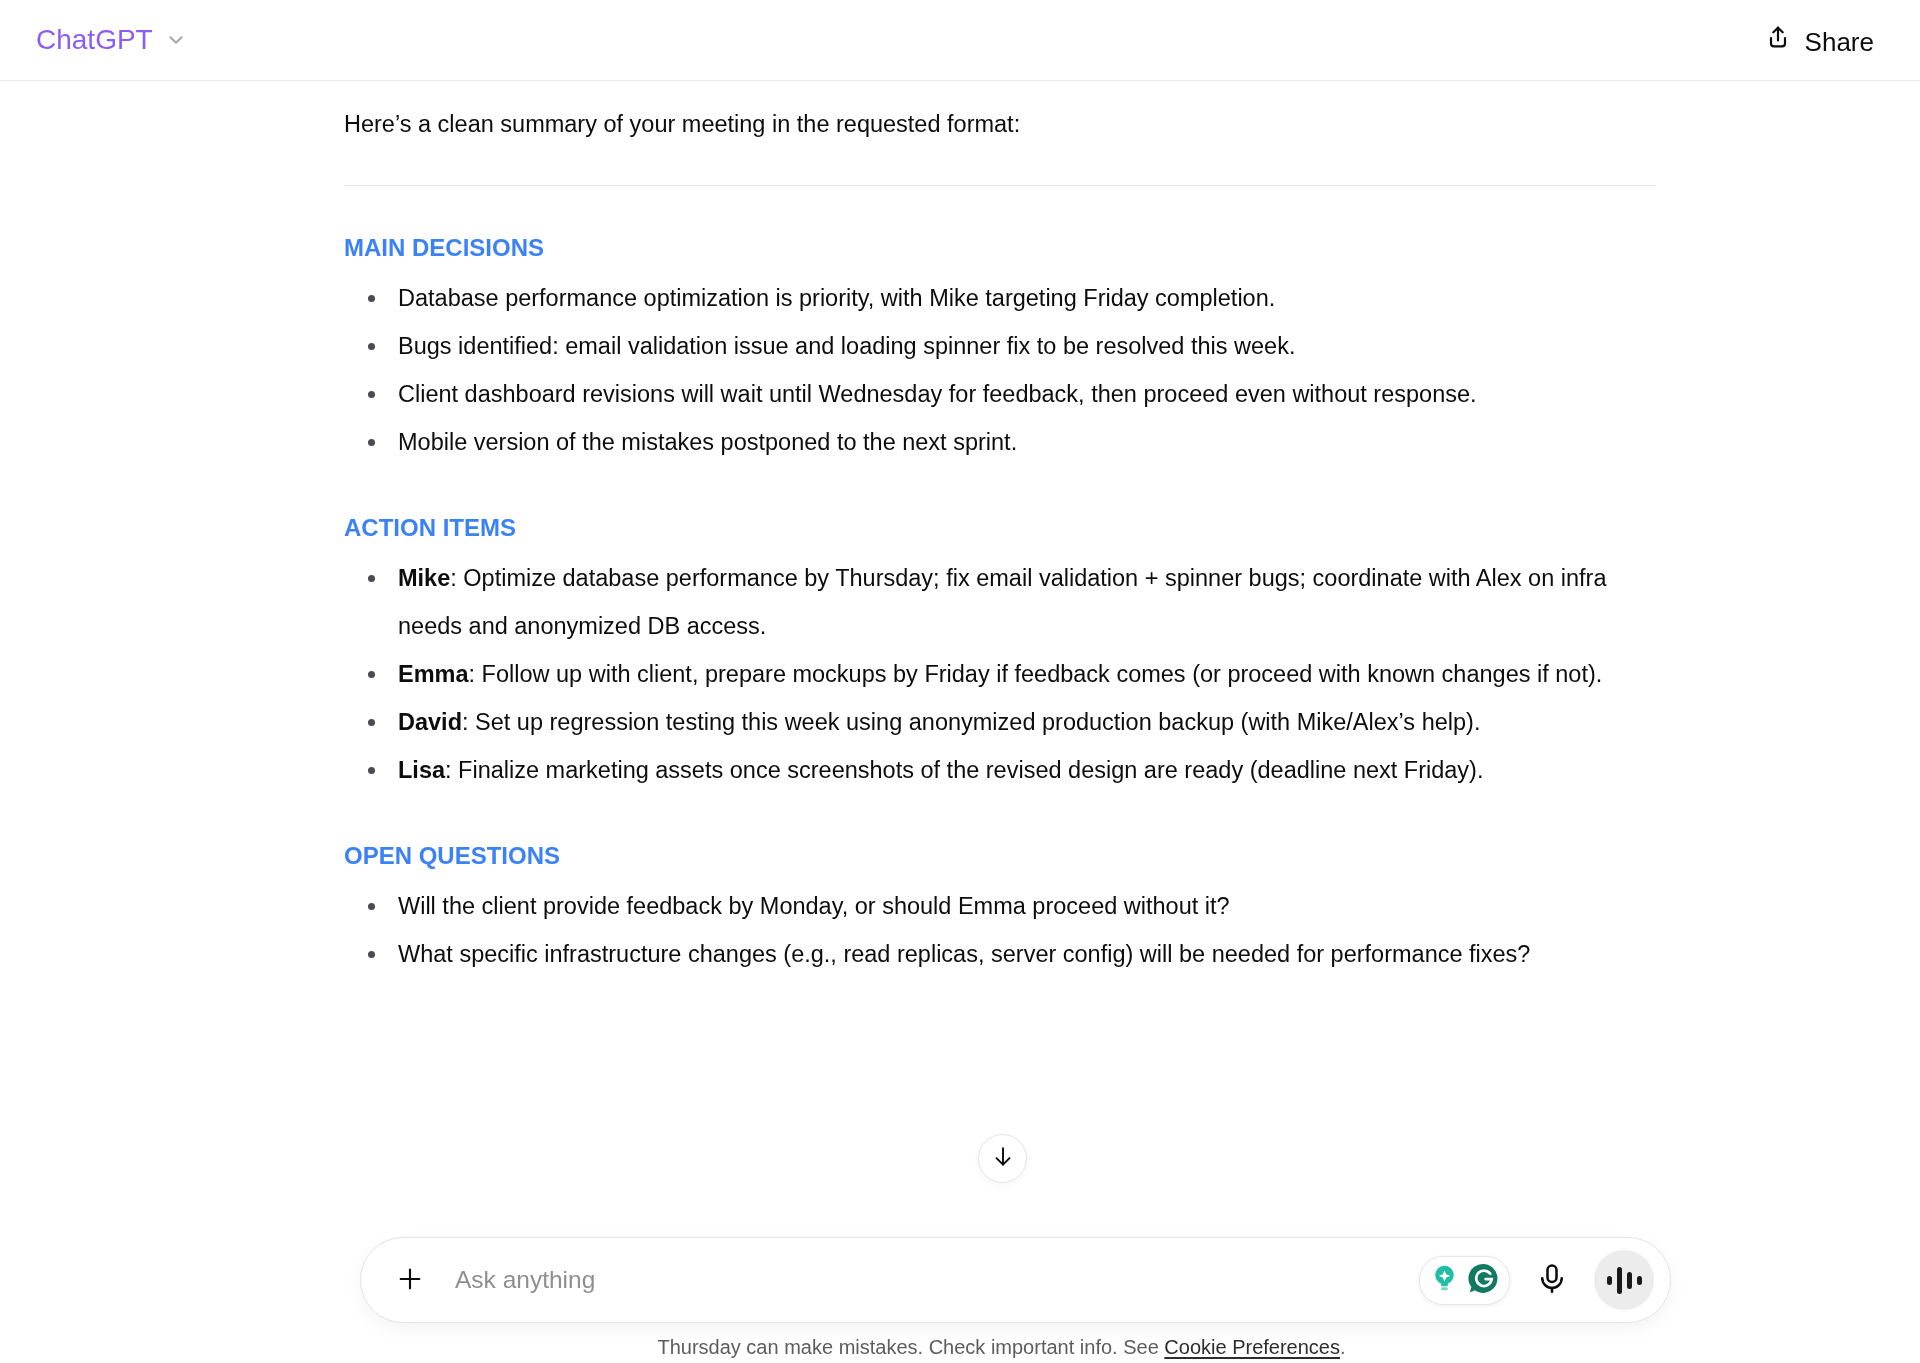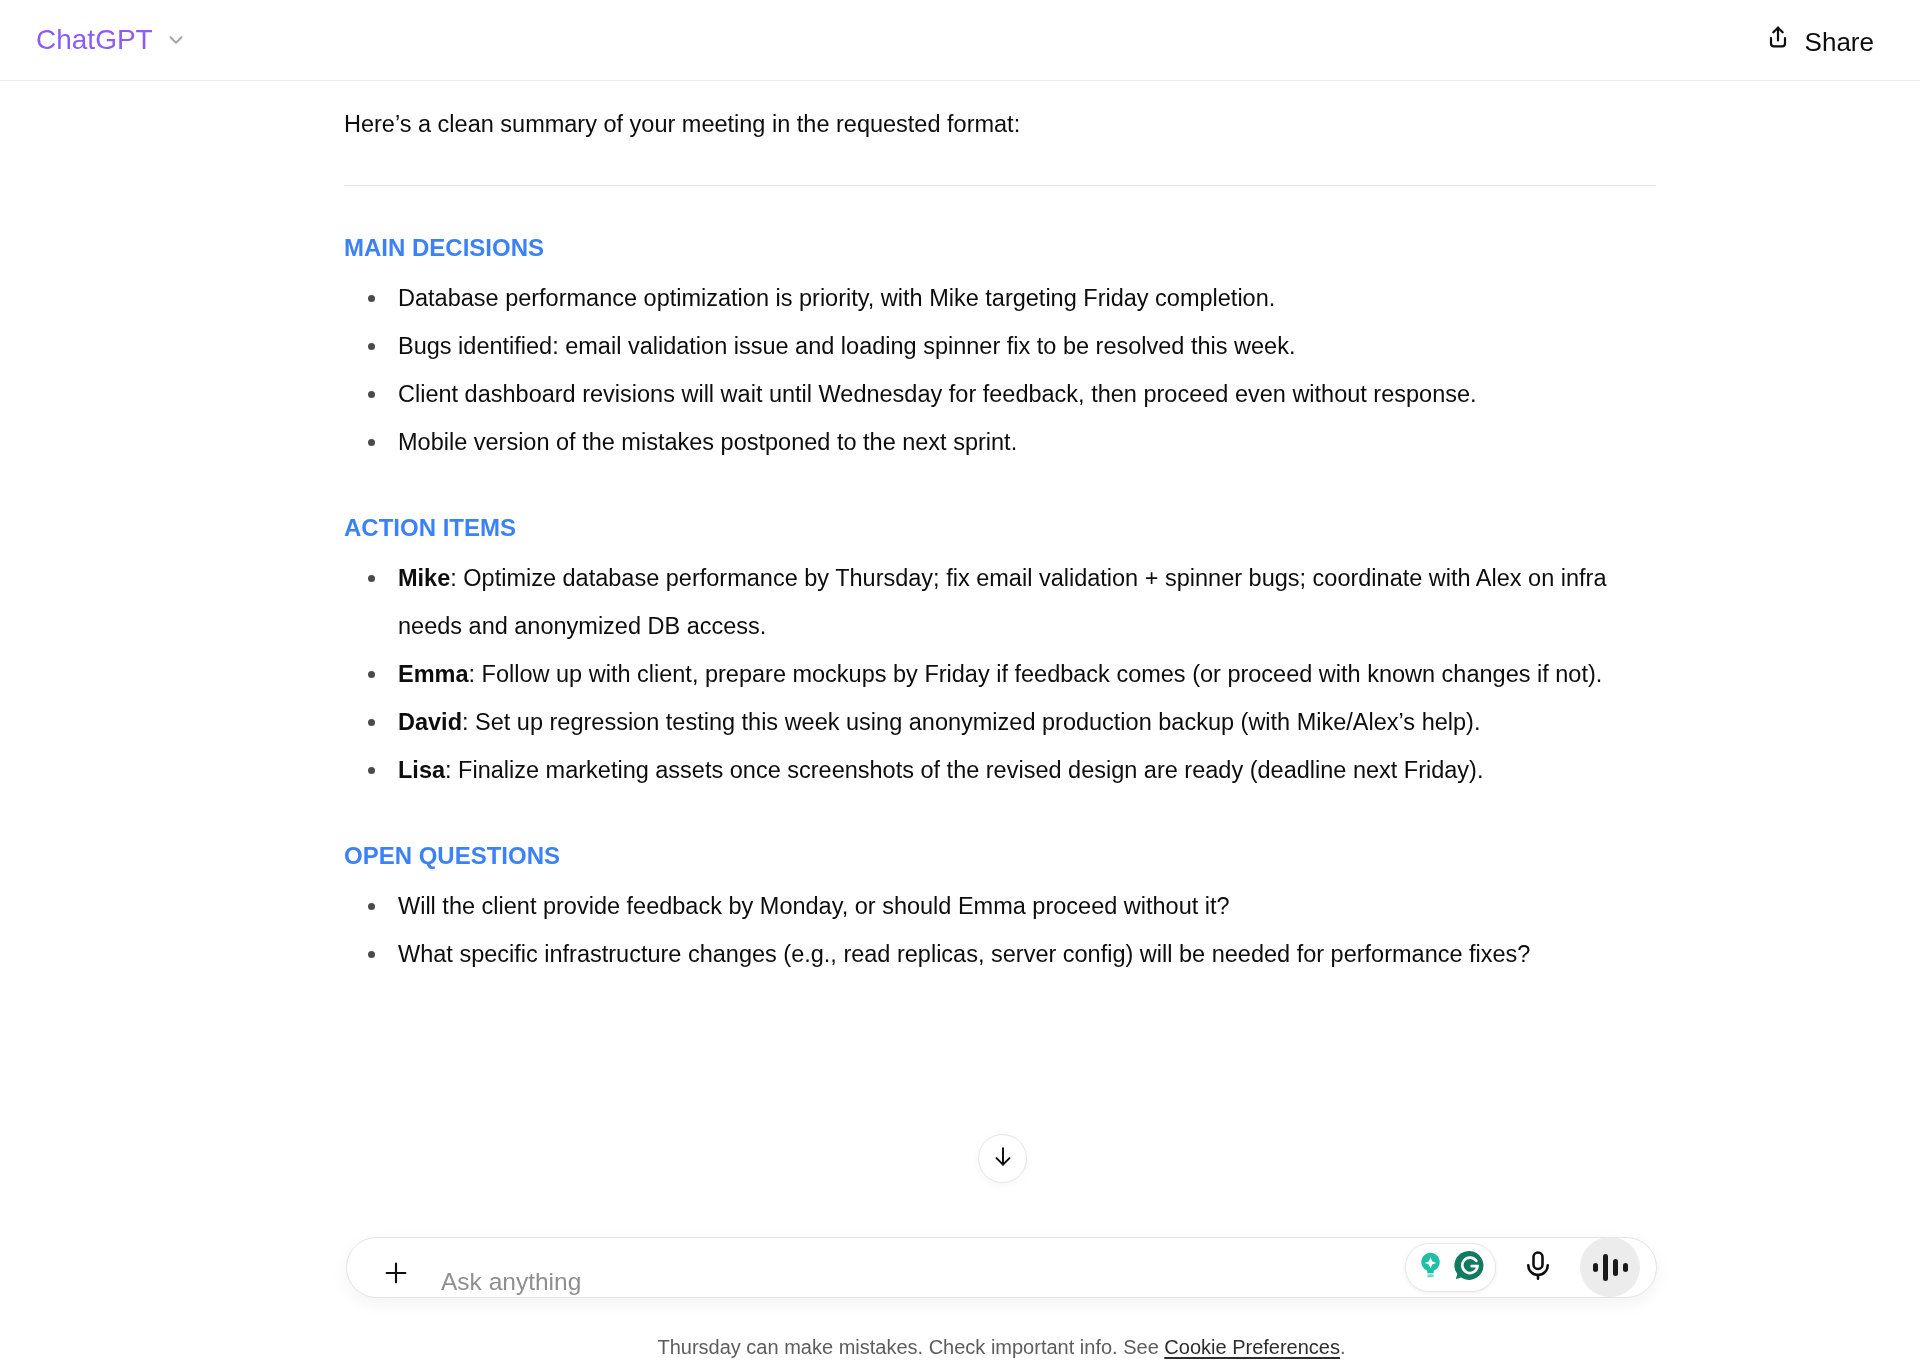--- a/index.html
+++ b/index.html
@@ -39,24 +39,24 @@
 
   
   .scroll-btn {
     position:absolute; left:978px; top:1134px; width:49px; height:49px; border-radius:50%;
     background:#ffffff; border:1px solid #e5e5e5; box-shadow:0 2px 8px rgba(0,0,0,0.04);
     display:flex; align-items:center; justify-content:center; cursor:pointer; z-index:20; padding:0;
   }
 
   
   .composer {
-    position:absolute; left:346px; top:1237px; width:1311px; height:61px;
+    position:absolute; left:360px; top:1237px; width:1311px; height:86px;
     background:#fff; border:1px solid #e4e4e7; border-radius:44px;
     box-shadow:0 6px 18px rgba(0,0,0,0.05);
-    display:flex; align-items:flex-end; padding:0 16px 0 26px; z-index:30;
+    display:flex; align-items:center; padding:0 16px 0 26px; z-index:30;
   }
   .plus-btn {
     width:46px; height:46px; border:none; background:none; border-radius:50%;
     display:flex; align-items:center; justify-content:center; cursor:pointer; padding:0; flex:0 0 auto;
   }
   .ask-input {
     flex:1; border:none; outline:none; background:transparent;
     font-family:inherit; font-size:24.5px; color:#0d0d0d; margin-left:20px; min-width:0;
   }
   .ask-input::placeholder { color:#8f8f8f; opacity:1; }

